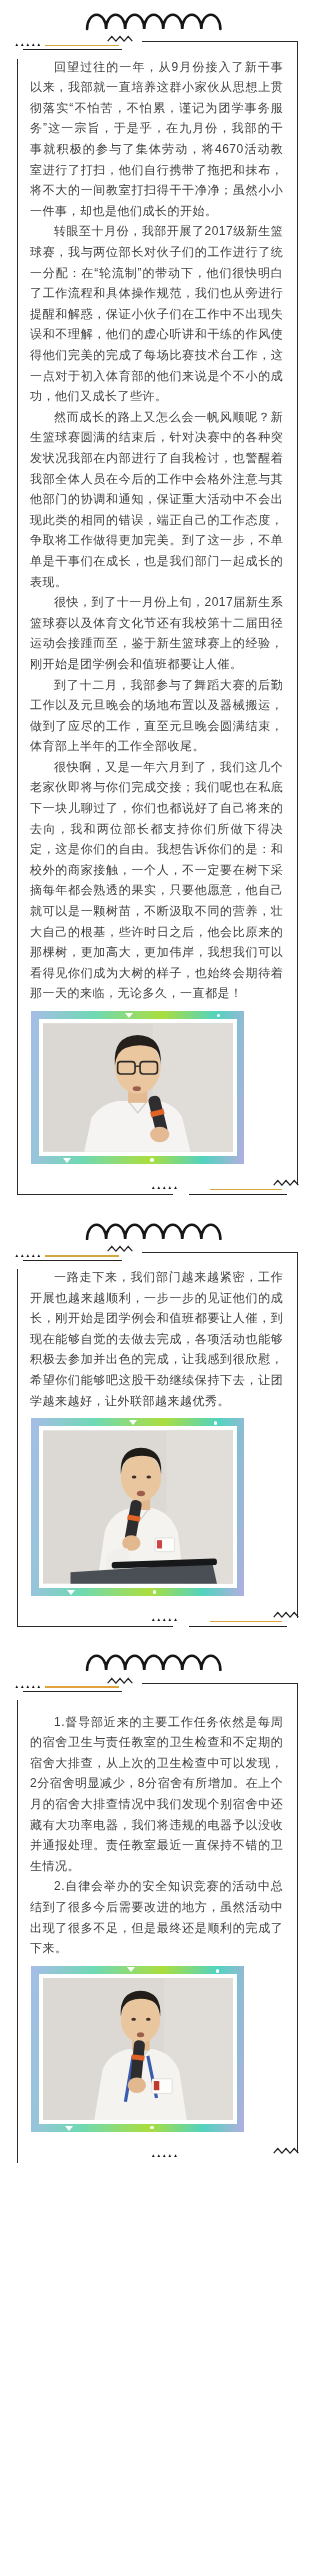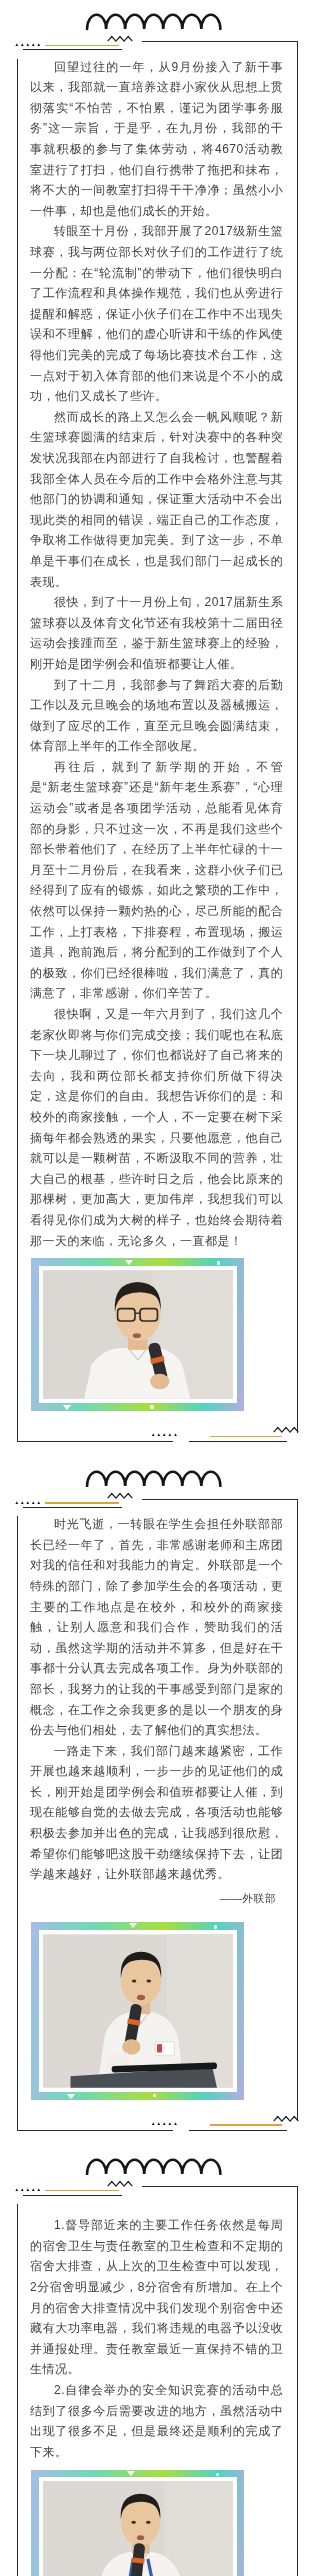--- a/index.html
+++ b/index.html
@@ -65,21 +65,20 @@
       <svg class="zz" width="26" height="7.7" viewBox="0 0 50 15">
         <polyline points="1,12 9,3 17,12 25,3 33,12 41,3 49,12" fill="none" stroke="#222" stroke-width="2.4"></polyline>
       </svg>
     </div>
 
     <p class="para">回望过往的一年，从9月份接入了新干事以来，我部就一直培养这群小家伙从思想上贯彻落实“不怕苦，不怕累，谨记为团学事务服务”这一宗旨，于是乎，在九月份，我部的干事就积极的参与了集体劳动，将4670活动教室进行了打扫，他们自行携带了拖把和抹布，将不大的一间教室打扫得干干净净；虽然小小一件事，却也是他们成长的开始。</p>
     <p class="para">转眼至十月份，我部开展了2017级新生篮球赛，我与两位部长对伙子们的工作进行了统一分配：在“轮流制”的带动下，他们很快明白了工作流程和具体操作规范，我们也从旁进行提醒和解惑，保证小伙子们在工作中不出现失误和不理解，他们的虚心听讲和干练的作风使得他们完美的完成了每场比赛技术台工作，这一点对于初入体育部的他们来说是个不小的成功，他们又成长了些许。</p>
     <p class="para">然而成长的路上又怎么会一帆风顺呢？新生篮球赛圆满的结束后，针对决赛中的各种突发状况我部在内部进行了自我检讨，也警醒着我部全体人员在今后的工作中会格外注意与其他部门的协调和通知，保证重大活动中不会出现此类的相同的错误，端正自己的工作态度，争取将工作做得更加完美。到了这一步，不单单是干事们在成长，也是我们部门一起成长的表现。</p>
     <p class="para">很快，到了十一月份上旬，2017届新生系篮球赛以及体育文化节还有我校第十二届田径运动会接踵而至，鉴于新生篮球赛上的经验，刚开始是团学例会和值班都要让人催。</p>
     <p class="para">到了十二月，我部参与了舞蹈大赛的后勤工作以及元旦晚会的场地布置以及器械搬运，做到了应尽的工作，直至元旦晚会圆满结束，体育部上半年的工作全部收尾。</p>
-    <p class="para">再往后，就到了新学期的开始，不管是“新老生篮球赛”还是“新年老生系赛”，“心理运动会”或者是各项团学活动，总能看见体育部的身影，只不过这一次，不再是我们这些个部长带着他们了，在经历了上半年忙碌的十一月至十二月份后，在我看来，这群小伙子们已经得到了应有的锻炼，如此之繁琐的工作中，依然可以保持一颗灼热的心，尽己所能的配合工作，上打表格，下排赛程，布置现场，搬运道具，跑前跑后，将分配到的工作做到了个人的极致，你们已经很棒啦，我们满意了，真的满意了，非常感谢，你们辛苦了。</p>
     <p class="para">很快啊，又是一年六月到了，我们这几个老家伙即将与你们完成交接；我们呢也在私底下一块儿聊过了，你们也都说好了自己将来的去向，我和两位部长都支持你们所做下得决定，这是你们的自由。我想告诉你们的是：和校外的商家接触，一个人，不一定要在树下采摘每年都会熟透的果实，只要他愿意，他自己就可以是一颗树苗，不断汲取不同的营养，壮大自己的根基，些许时日之后，他会比原来的那棵树，更加高大，更加伟岸，我想我们可以看得见你们成为大树的样子，也始终会期待着那一天的来临，无论多久，一直都是！</p>
 
     <div class="frame" style="width:198px;">
       <span class="ftri" style="top:1.5px;left:44%;"></span>
       <span class="fdot" style="top:2.6px;right:24px;"></span>
       <span class="ftri" style="bottom:1px;left:32px;"></span>
       <span class="fdot" style="bottom:2.1px;left:56%;"></span>
       <div class="frame-inner">
         <svg width="190" height="129" viewBox="0 0 415 281">
           <rect width="415" height="281" fill="#dbd8d3"></rect>
@@ -125,23 +124,21 @@
     <span class="b-bottom"></span>
     <div class="hdeco">
       <span class="tri-row">▲▲▲▲▲</span>
       <span class="yline" style="background:#d2a93f;"></span>
       <span class="bline"></span>
       <svg class="zz" width="26" height="7.7" viewBox="0 0 50 15">
         <polyline points="1,12 9,3 17,12 25,3 33,12 41,3 49,12" fill="none" stroke="#222" stroke-width="2.4"></polyline>
       </svg>
     </div>
 
-    <p class="para">时光飞逝，一转眼在学生会担任外联部部长已经一年了，首先，非常感谢老师和主席团对我的信任和对我能力的肯定。外联部是一个特殊的部门，除了参加学生会的各项活动，更主要的工作地点是在校外，和校外的商家接触，让别人愿意和我们合作，赞助我们的活动，虽然这学期的活动并不算多，但是好在干事都十分认真去完成各项工作。身为外联部的部长，我努力的让我的干事感受到部门是家的概念，在工作之余我更多的是以一个朋友的身份去与他们相处，去了解他们的真实想法。</p>
     <p class="para">一路走下来，我们部门越来越紧密，工作开展也越来越顺利，一步一步的见证他们的成长，刚开始是团学例会和值班都要让人催，到现在能够自觉的去做去完成，各项活动也能够积极去参加并出色的完成，让我感到很欣慰，希望你们能够吧这股干劲继续保持下去，让团学越来越好，让外联部越来越优秀。</p>
-    <p class="sig">——外联部</p>
 
     <div class="frame" style="width:198px;">
       <span class="ftri" style="top:1.5px;left:46%;"></span>
       <span class="fdot" style="top:3.1px;right:27px;"></span>
       <span class="ftri" style="bottom:1px;left:36px;"></span>
       <span class="fdot" style="bottom:2.1px;left:57%;"></span>
       <div class="frame-inner">
         <svg width="190" height="154" viewBox="0 0 415 335">
           <rect width="415" height="335" fill="#dcd9d4"></rect>
           <rect x="270" width="145" height="335" fill="#e1ded9"></rect>

